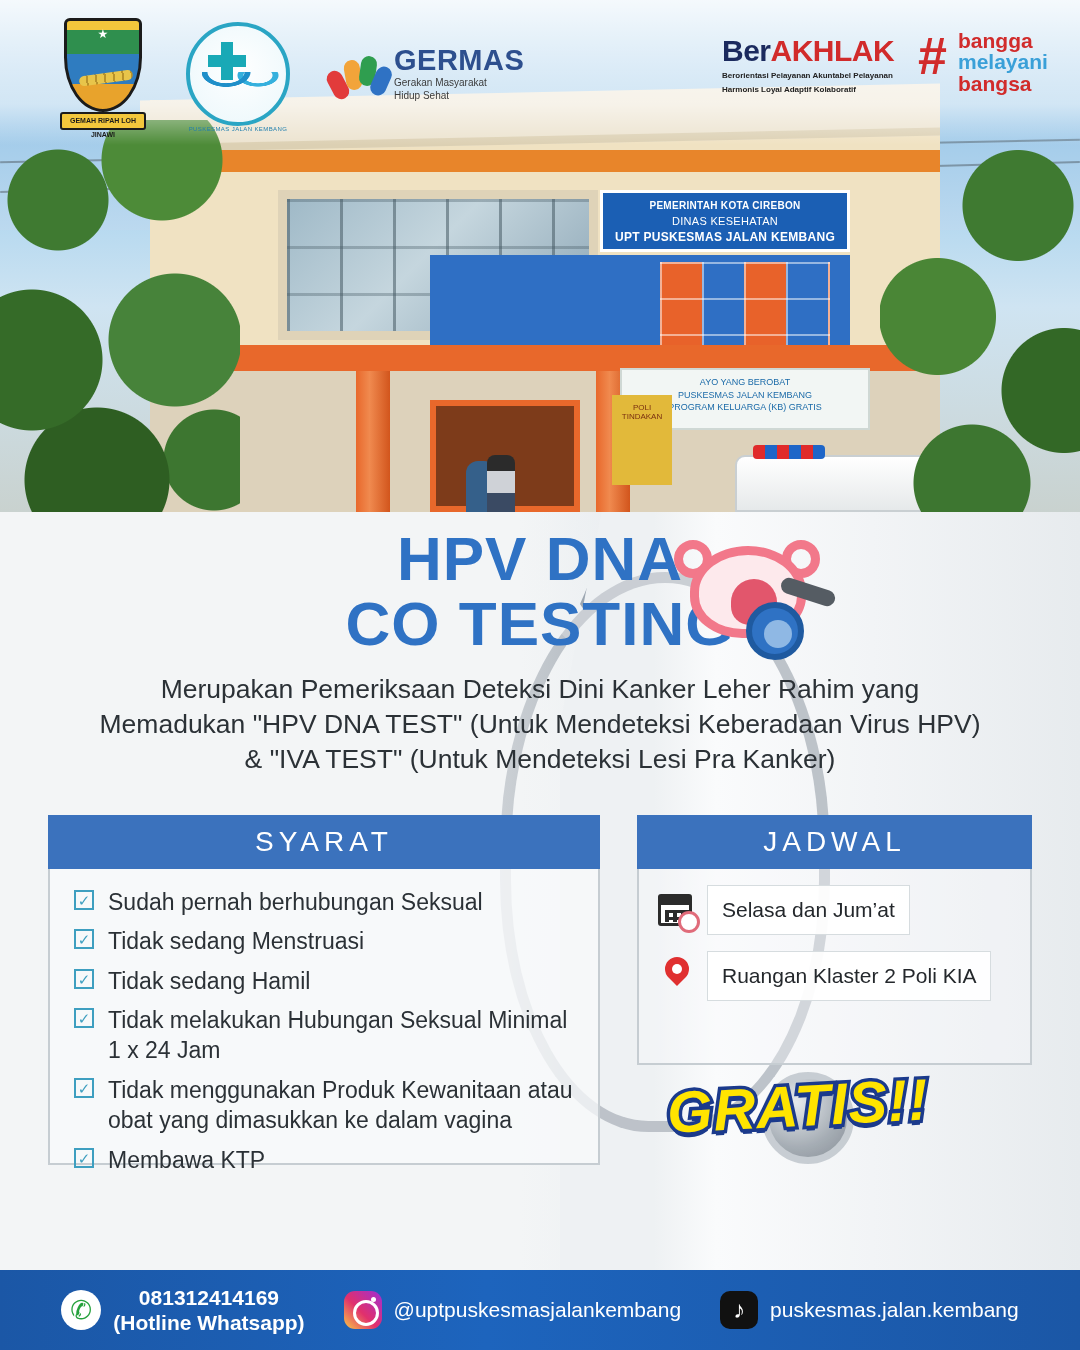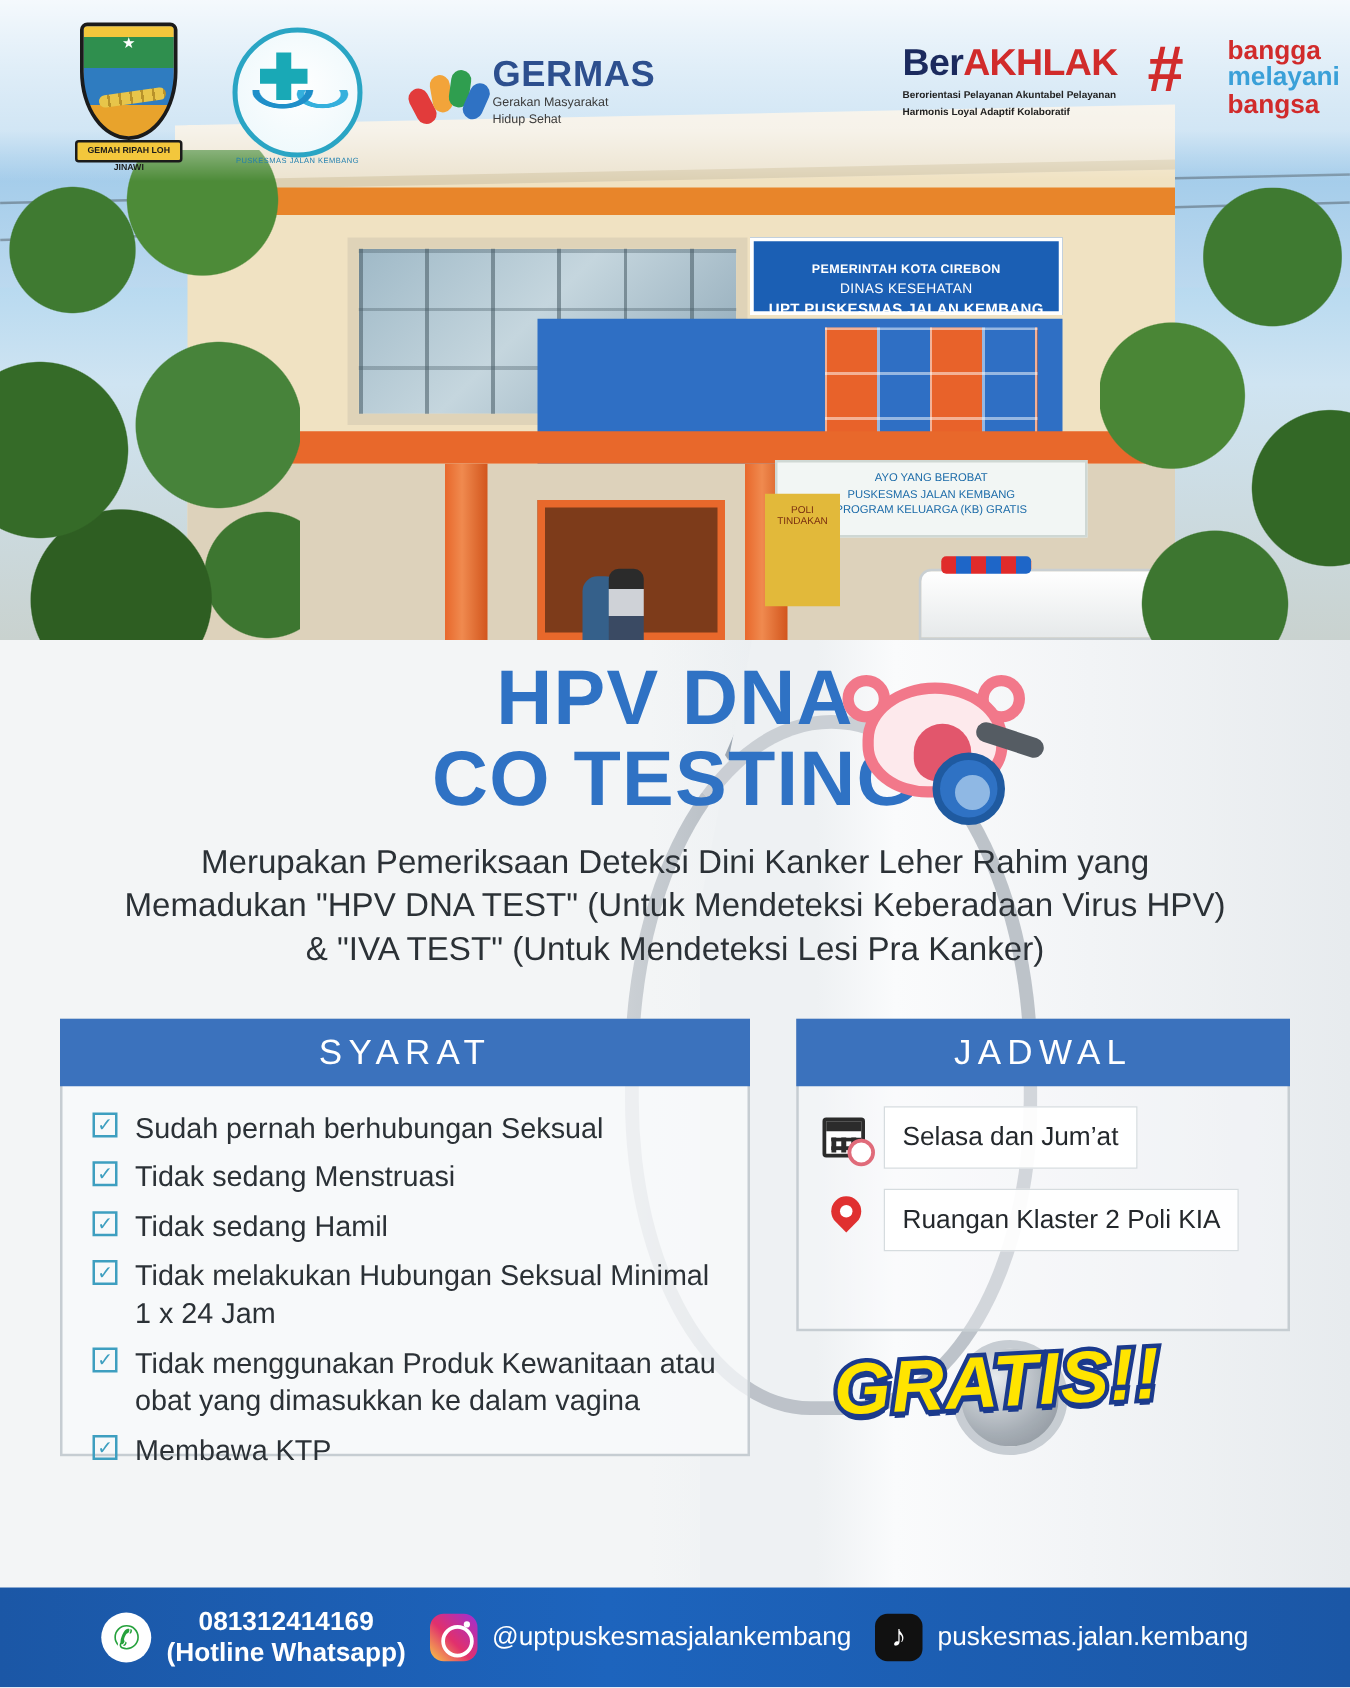--- a/index.html
+++ b/index.html
@@ -70,21 +70,21 @@
   .glass::before {
     content: ""; position: absolute; inset: 0;
     background:
       repeating-linear-gradient(to right, rgba(70,90,100,.55) 0 3px, transparent 3px 53px),
       repeating-linear-gradient(to bottom, rgba(70,90,100,.35) 0 3px, transparent 3px 47px);
   }
   .signboard {
     position: absolute; left: 600px; top: 190px; width: 250px; height: 62px;
     background: #1b5fb4; border: 3px solid #ffffff;
     color: #fff; font-size: 11px; text-align: center; line-height: 1.45;
-    padding-top: 16px; letter-spacing: .3px;
+    padding-top: 6px; letter-spacing: .3px;
   }
   .signboard .l1 { font-weight: bold; font-size: 10px; }
   .signboard .l3 { font-weight: bold; font-size: 12px; }
   .blue-wall {
     position: absolute; left: 430px; top: 255px; width: 420px; height: 130px;
     background: #2f6fc4;
   }
   .tiles {
     position: absolute; left: 660px; top: 262px; width: 170px; height: 110px;
     background:
@@ -210,21 +210,21 @@
     font-size: 29px; font-weight: bold; color: #2d4f8e; letter-spacing: .5px;
   }
   .germas-text .sm { font-size: 10px; color: #3b3b3b; line-height: 1.25; }
   .logo-berakhlak { position: absolute; left: 722px; top: 34px; width: 190px; height: 86px; }
   .ber-title { font-size: 30px; font-weight: bold; color: #1b2a5e; letter-spacing: -.5px; }
   .ber-title .red { color: #d12b2b; }
   .ber-sub { font-size: 8px; color: #222; line-height: 1.35; font-weight: bold; margin-top: 3px; }
   .logo-bangga { position: absolute; left: 918px; top: 28px; width: 130px; height: 86px; }
   .hash { position:absolute; left:0; top: 8px; font-size: 52px; font-weight: bold; color: #d12b2b; line-height: .8; }
   .bangga-lines { position:absolute; left: 40px; top: 2px; font-weight: bold; line-height: 1.02; }
-  .bangga-lines div { font-size: 21px; margin-left: 24px; }
+  .bangga-lines div { font-size: 21px; }
   .bl1 { color: #d12b2b; }
   .bl2 { color: #3aa0d8; }
   .bl3 { color: #d12b2b; }
 
   
   .mid {
     position: absolute; left: 0; top: 512px; width: 1080px; height: 758px;
     background: #f3f5f6;
     overflow: hidden;
   }
@@ -377,21 +377,21 @@
     -webkit-text-stroke: 7px #1b3a8c;
     paint-order: stroke fill;
     text-shadow: 0 5px 0 #1b3a8c;
     text-align: center;
   }
 
   
   .footer {
     position: absolute; left: 0; bottom: 0; width: 1080px; height: 80px;
     background: linear-gradient(to right, #1b57a6, #1d64bd 45%, #1b57a6);
-    display: flex; align-items: center; justify-content: center; gap: 19px;
+    display: flex; align-items: center; justify-content: center; gap: 39px;
     color: #fff;
   }
   .f-item { display: flex; align-items: center; gap: 12px; }
   .wa {
     width: 40px; height: 40px; border-radius: 50%; background: #fff;
     position: relative; flex: 0 0 auto;
   }
   .wa::after {
     content: "✆"; position:absolute; inset: 0; color: #25a13c;
     font-size: 26px; text-align:center; line-height: 40px;

